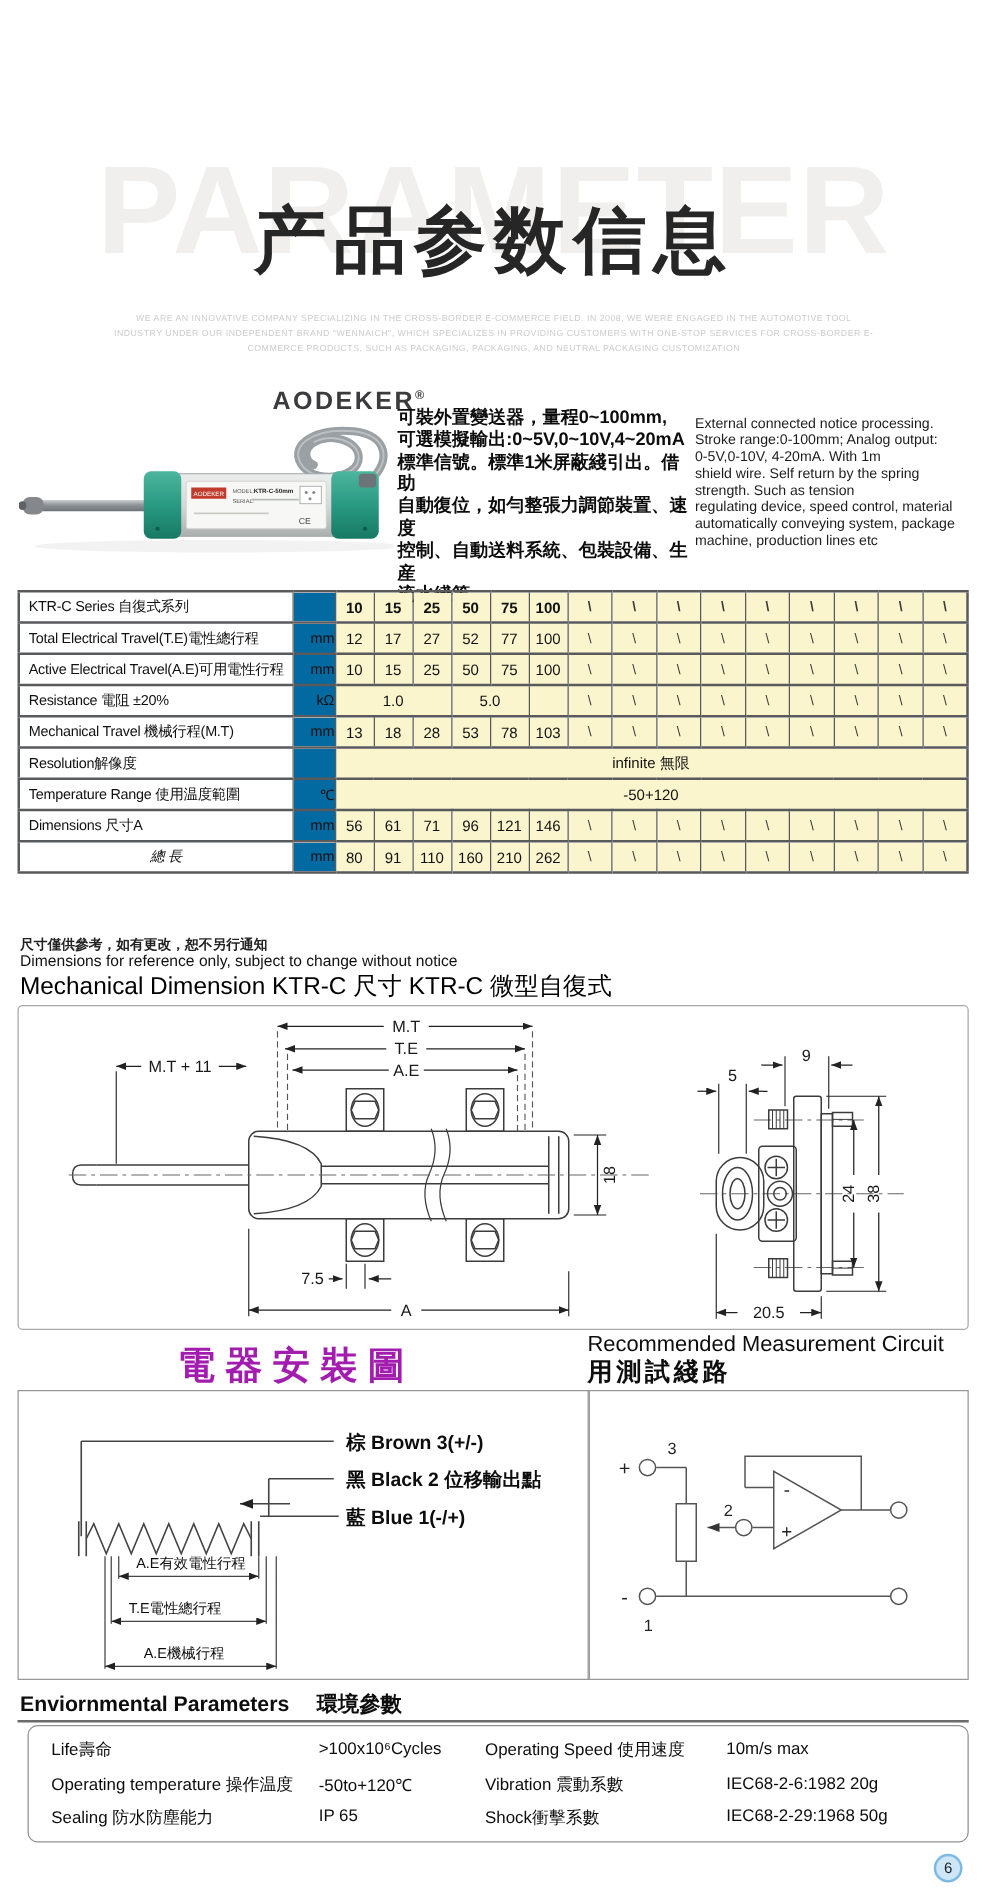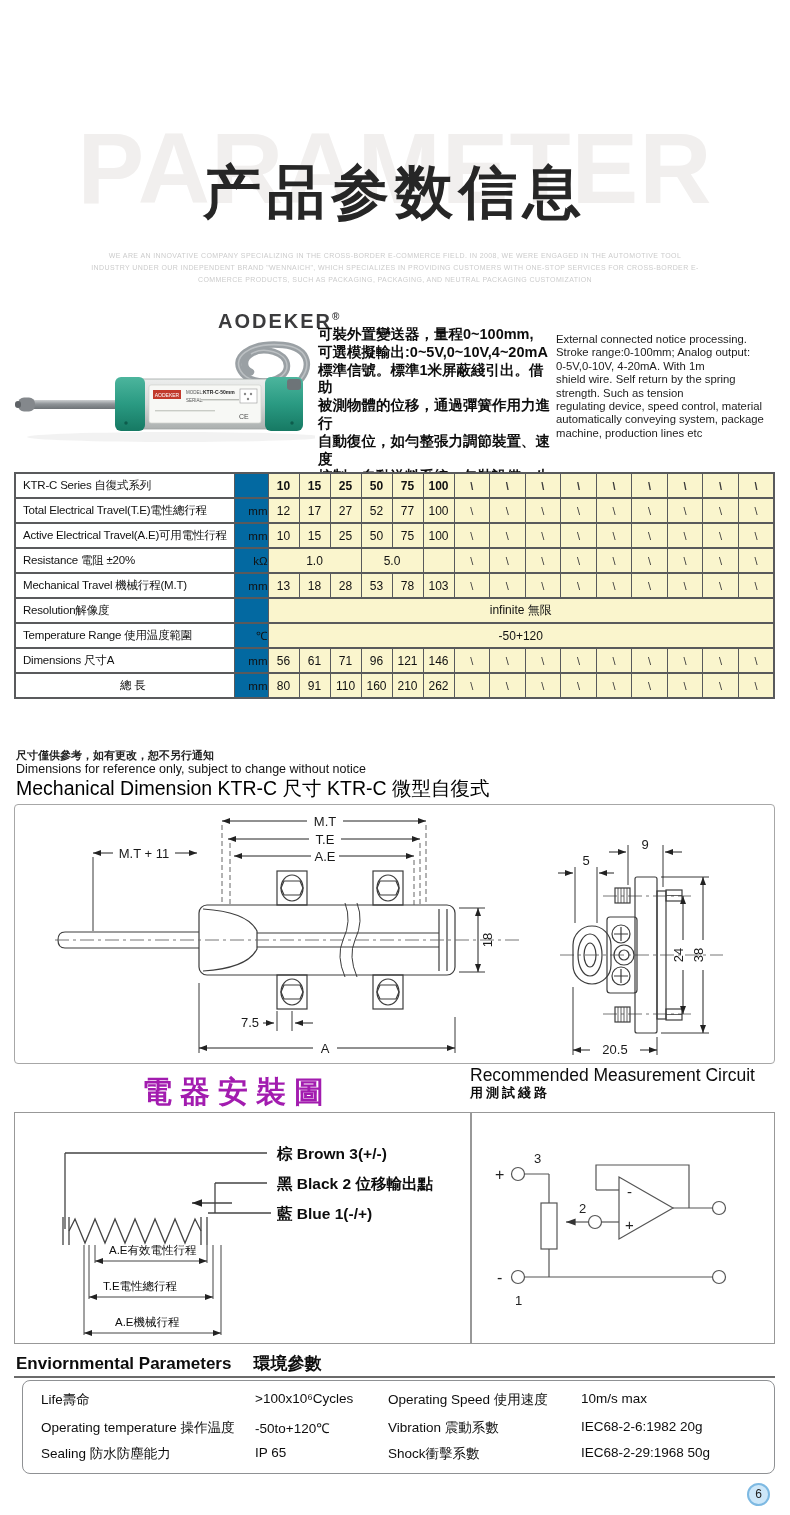--- a/index.html
+++ b/index.html
@@ -17,36 +17,36 @@
   .brand-logo{top:276px;left:218px;font-size:20px;color:#3b3b3d;letter-spacing:2px;font-weight:600;}
   .brand-logo sup{font-size:10px;}
   .cn-desc{top:292px;left:318px;width:232px;font-size:14.5px;font-weight:bold;line-height:17.8px;color:#0d0d0d;}
   .en-desc{top:299px;left:556px;width:234px;font-size:11.3px;line-height:13.4px;color:#1c1c1c;}
   
   table.spec{position:absolute;left:14px;top:438px;width:761px;border-collapse:collapse;
              table-layout:fixed;border:2px solid #595a5c;}
   .spec td{border:1px solid #595a5c;border-top-width:2px;border-bottom-width:2px;height:23px;
            font-size:12px;padding:0;overflow:hidden;white-space:nowrap;}
   .spec td.lbl{background:#fff;text-align:left;padding-left:7px;font-size:11.5px;letter-spacing:-.2px;}
-  .spec td.lblc{text-align:center;padding-left:16px;}
+  .spec td.lblc{text-align:center;padding-left:16px;font-style:italic;}
   .spec td.unit{background:#0369a1;text-align:right;font-size:11.5px;}
   .spec td.val{background:#FAF5CD;text-align:center;}
   .spec tr.hd td.val{font-weight:bold;}
   .spec td.sl{color:#3a3a3a;font-size:11px;}
   
   .note-cn{top:714px;left:16px;font-size:11px;font-weight:bold;color:#222;}
   .note-en{top:728px;left:16px;font-size:12.5px;color:#111;}
   .mech-title{top:741px;left:16px;font-size:19.5px;color:#000;}
   .mech-box{top:770px;left:14px;width:759px;height:258px;border:1px solid #a7a7a7;border-radius:4px;}
   
   .wiring-title{top:1038px;left:14px;width:446px;text-align:center;font-size:30px;font-weight:bold;
                 letter-spacing:8px;color:#a21caf;}
   .wiring-box{top:1078px;left:14px;width:444px;height:230px;border:1px solid #989898;padding-left:12px;}
   .circ-t1{top:1031px;left:470px;font-size:17.5px;color:#0d0d0d;}
-  .circ-t2{top:1050px;left:470px;font-size:13px;font-weight:bold;letter-spacing:3px;color:#0d0d0d;}
+  .circ-t2{top:1050px;left:470px;font-size:20px;font-weight:bold;letter-spacing:3px;color:#0d0d0d;}
   .circ-box{top:1078px;left:470px;width:303px;height:230px;border:1px solid #989898;}
   
   .env-title{top:1318px;left:16px;font-size:17px;font-weight:bold;color:#0d0d0d;}
   .env-title .cn{margin-left:22px;}
   .env-rule{top:1342px;left:14px;width:761px;height:2px;background:#6b6b6b;}
   .env-box{top:1346px;left:22px;width:751px;height:92px;border:1.5px solid #8f9194;border-radius:8px;}
   .env-cell{position:absolute;font-size:13.5px;color:#0d0d0d;white-space:nowrap;}
   
   .pageno{top:1449px;left:747px;width:19px;height:19px;border-radius:50%;background:#cde7f9;
           border:2px solid #7db9e2;font-size:12px;color:#222;text-align:center;line-height:19px;}
@@ -130,21 +130,20 @@
         <circle cx="236" cy="62" r="1.2" fill="#888"></circle>
       <circle cx="233" cy="67" r="1.2" fill="#888"></circle>
       <text x="224" y="87" font-size="7" fill="#4a4a4a">CE</text>
     </g>
   </svg>
 
   <div class="abs cn-desc">
     <div>可裝外置變送器，量程0~100mm,</div>
     <div>可選模擬輸出:0~5V,0~10V,4~20mA</div>
     <div>標準信號。標準1米屏蔽綫引出。借助</div>
-    <div>被測物體的位移，通過彈簧作用力進行</div>
     <div>自動復位，如勻整張力調節裝置、速度</div>
     <div>控制、自動送料系統、包裝設備、生産</div>
     <div>流水綫等。</div>
   </div>
 
   <div class="abs en-desc">
     <div>External connected notice processing.</div>
     <div>Stroke range:0-100mm; Analog output:</div>
     <div>0-5V,0-10V, 4-20mA. With 1m</div>
     <div>shield wire. Self return by the spring</div>

